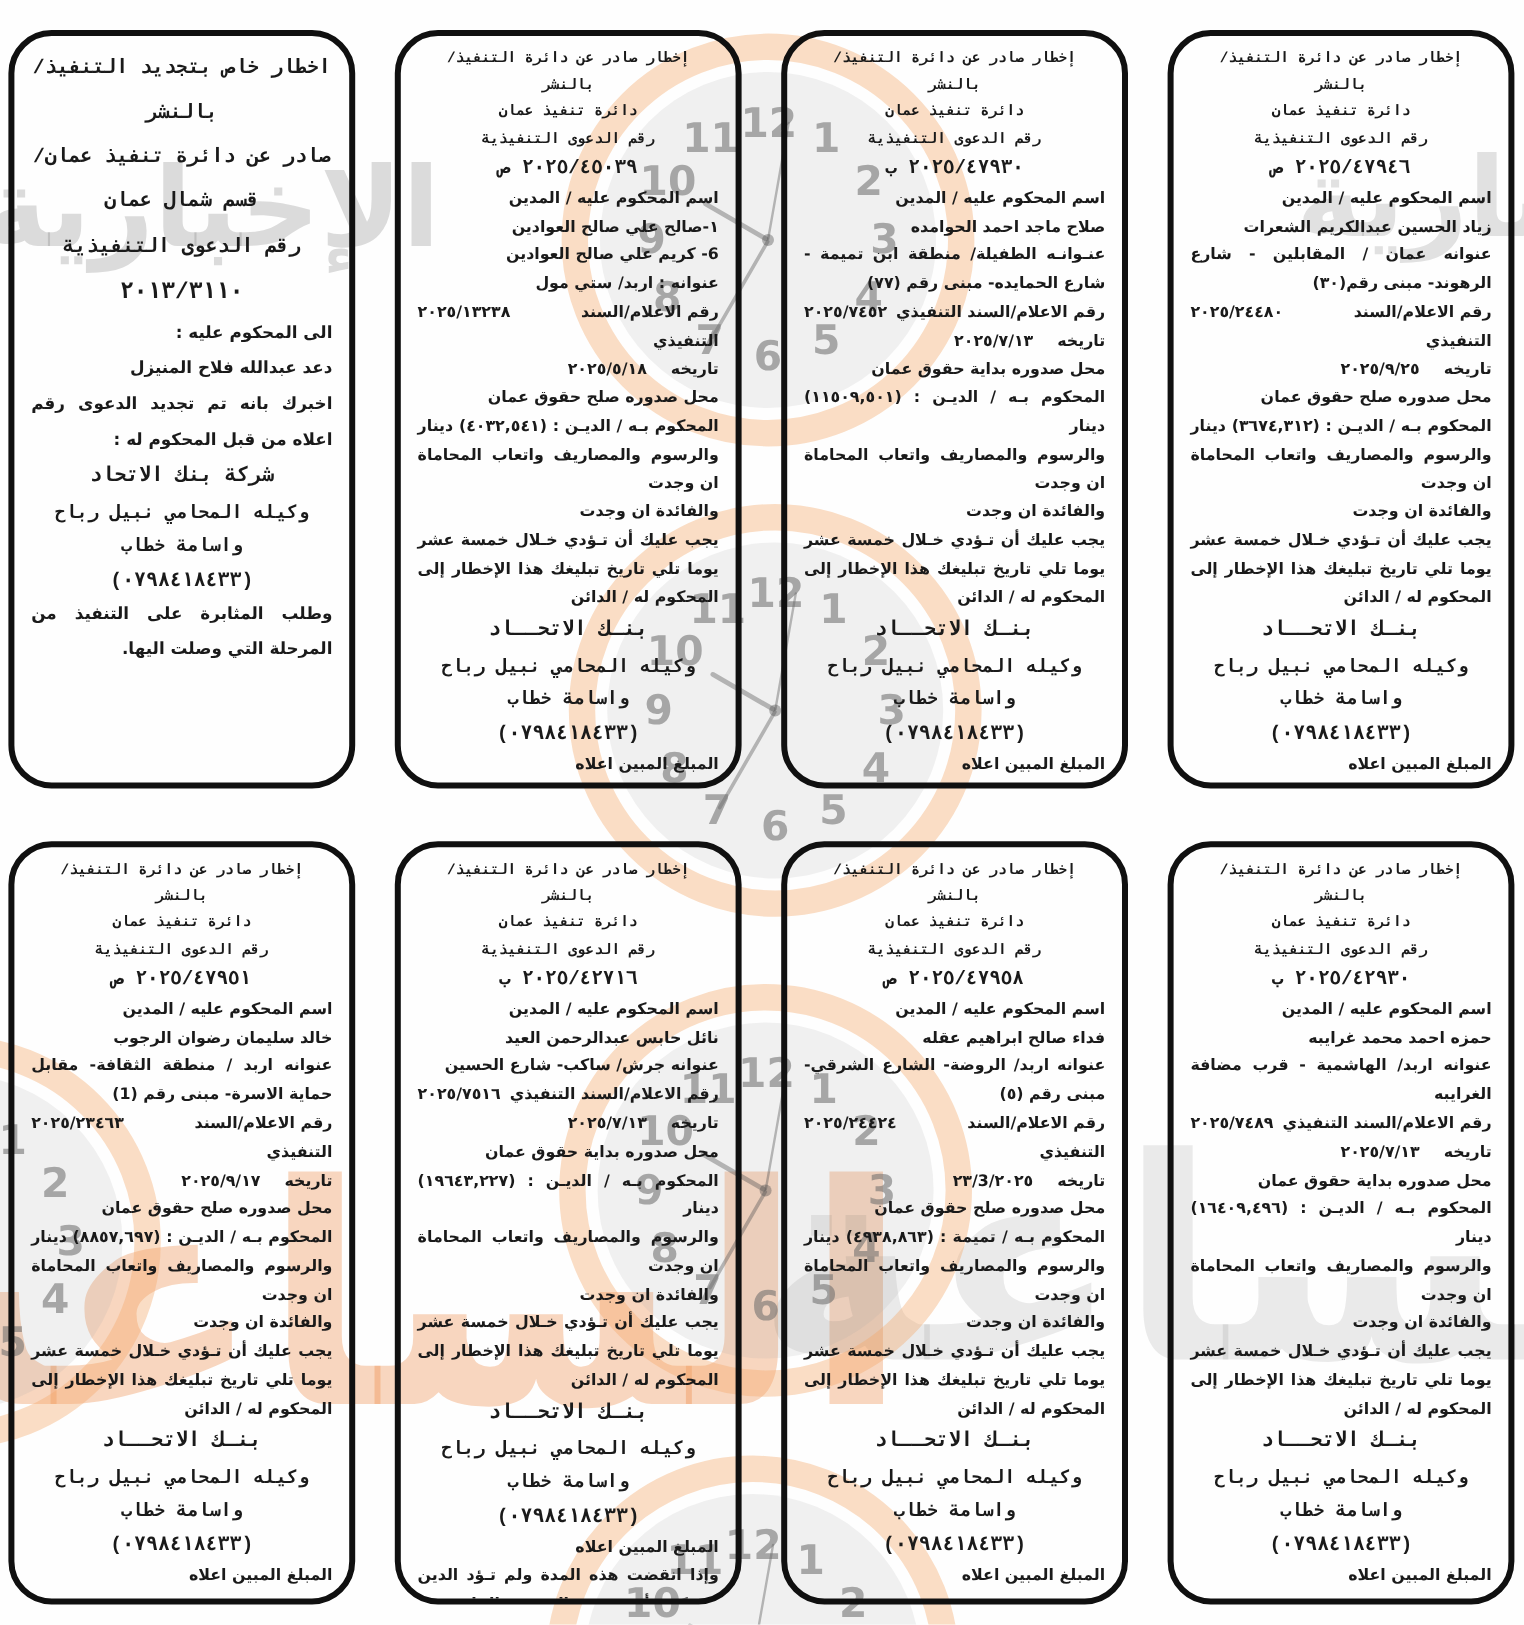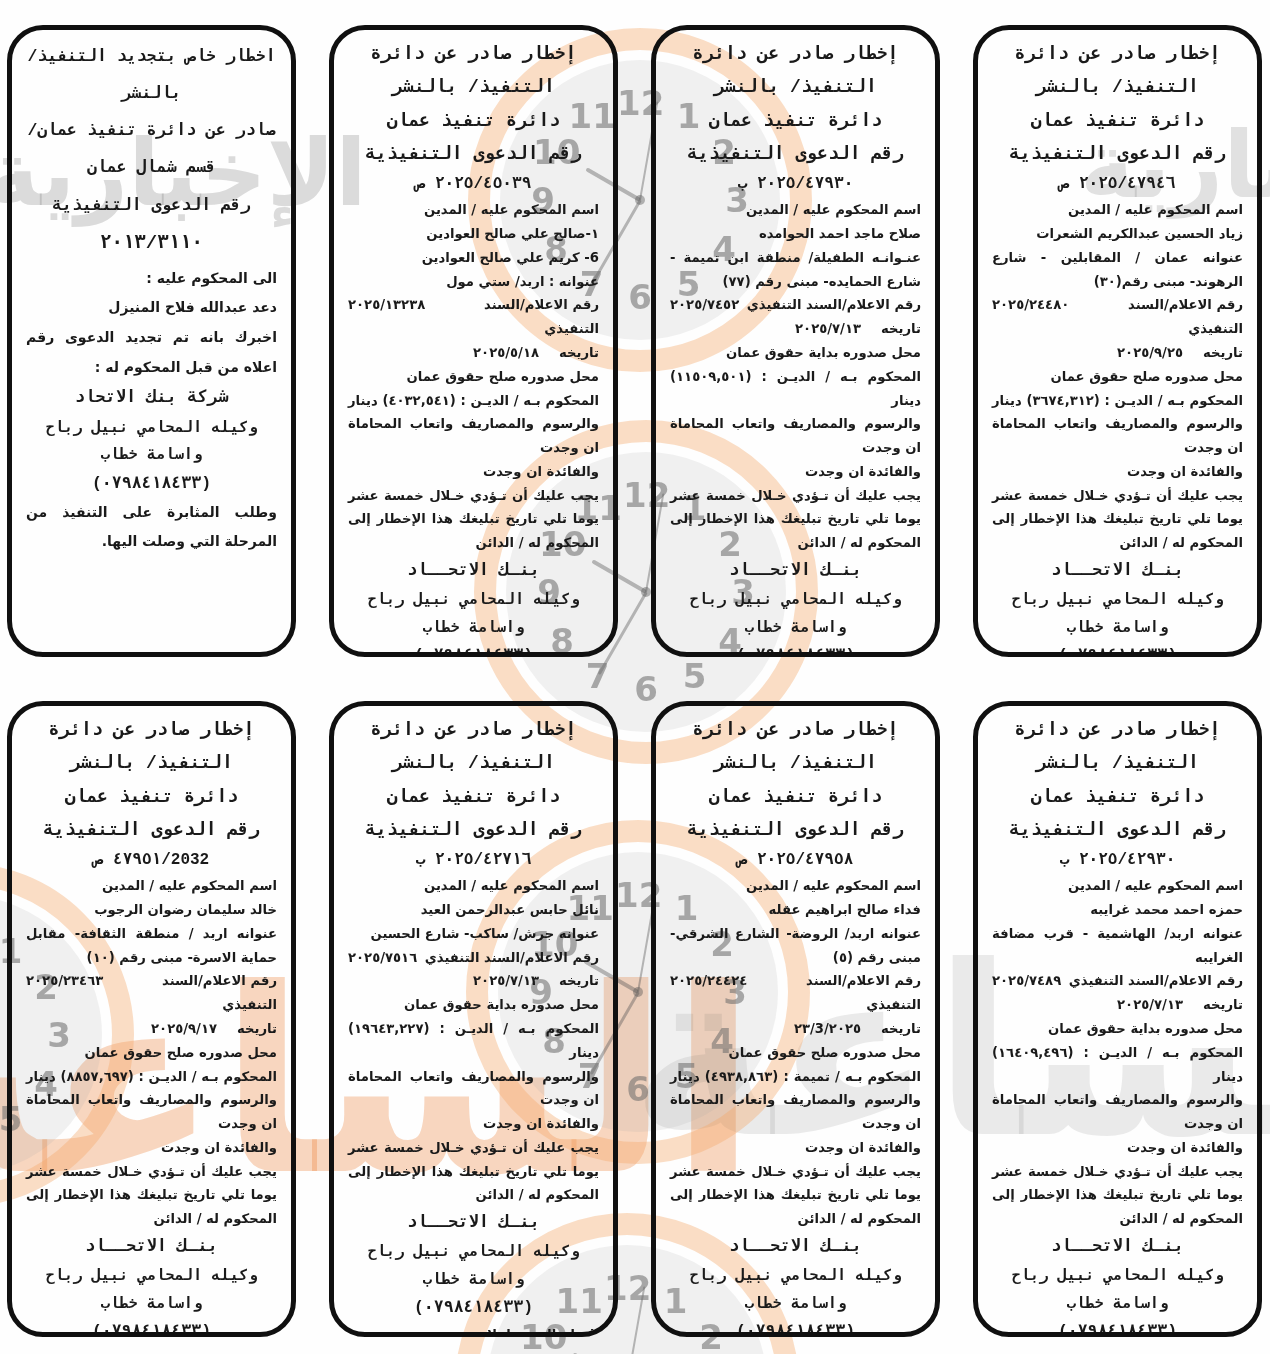--- a/index.html
+++ b/index.html
@@ -29,21 +29,21 @@
   .wm-saa-orange{left:-110px; top:955px; font-size:255px; color:rgba(236,124,48,0.30);}
   .wm-saa-gray{left:630px; top:935px; font-size:235px; color:rgba(60,60,60,0.10);}
   
   .grid{position:absolute; inset:0; z-index:1; display:grid; direction:rtl;
     grid-template-columns:repeat(4,289px); grid-template-rows:632px 636px;
     column-gap:33px; row-gap:44px; padding:25px 8px 0;}
   .notice{border:5px solid #101010; border-radius:36px; padding:8px 14px 10px;
     direction:rtl; text-align:right; font-weight:bold; overflow:hidden;
     background:transparent; box-sizing:border-box;}
   .c{text-align:center;font-family:Liberation Mono, monospace;}
-  .hd{font-size:18px; line-height:1.85;}
+  .hd{font-size:12px; line-height:1.85;}
   .case{font-size:16px; line-height:1.7; letter-spacing:0.5px;}
   .bd{font-size:13.2px; line-height:1.80;}
   .bank{font-size:17px; line-height:1.9;}
   .agent{font-size:15.3px; line-height:1.8;}
   .phone{font-size:16.5px; line-height:1.7; letter-spacing:1px;}
   .jline{display:flex; justify-content:space-between; align-items:baseline;}
   .dline{display:flex; gap:20px; align-items:baseline;}
   .jlast{text-align:justify; text-align-last:justify;}
   .para{text-align:justify; text-align-last:right;}
   
@@ -356,27 +356,27 @@
         <div>المبلغ المبين اعلاه</div>
         <div class="para">وإذا انقضت هذه المدة ولم تـؤد  الدين المذكور أو تعرض التسوية القانونية ، ستقوم دائرة التنفيذ بمباشرة المعاملات التنفيذية اللازمة قانونا بحقك</div>
 
       </div>
     </article>
 
     <article class="notice std">
       <div class="hd c">إخطار صادر عن دائرة التنفيذ/ بالنشر</div>
       <div class="hd c">دائرة تنفيذ عمان</div>
       <div class="hd c">رقم الدعوى التنفيذية</div>
-      <div class="case c">2032/٤٧٩٥١ ص</div>
+      <div class="case c">٢٠٢٥/٤٧٩٥١ ص</div>
       <div class="bd">
         <div>اسم المحكوم عليه / المدين</div>
         <div>
             <div>خالد سليمان رضوان الرجوب</div>
           </div>
-        <div class="para">عنوانه  اربد / منطقة الثقافة- مقابل حماية الاسرة- مبنى رقم (١٠)</div>
+        <div class="para">عنوانه  اربد / منطقة الثقافة- مقابل حماية الاسرة- مبنى رقم (1)</div>
         <div class="jline">
           <span>رقم الاعلام/السند التنفيذي</span>
           <span>٢٠٢٥/٢٣٤٦٣</span>
         </div>
         <div class="dline">
           <span>تاريخه</span>
           <span>٢٠٢٥/٩/١٧</span>
         </div>
         <div>محل صدوره صلح حقوق عمان</div>
         <div class="jlast">المحكوم بـه / الديـن : (٨٨٥٧,٦٩٧) دينار</div>

